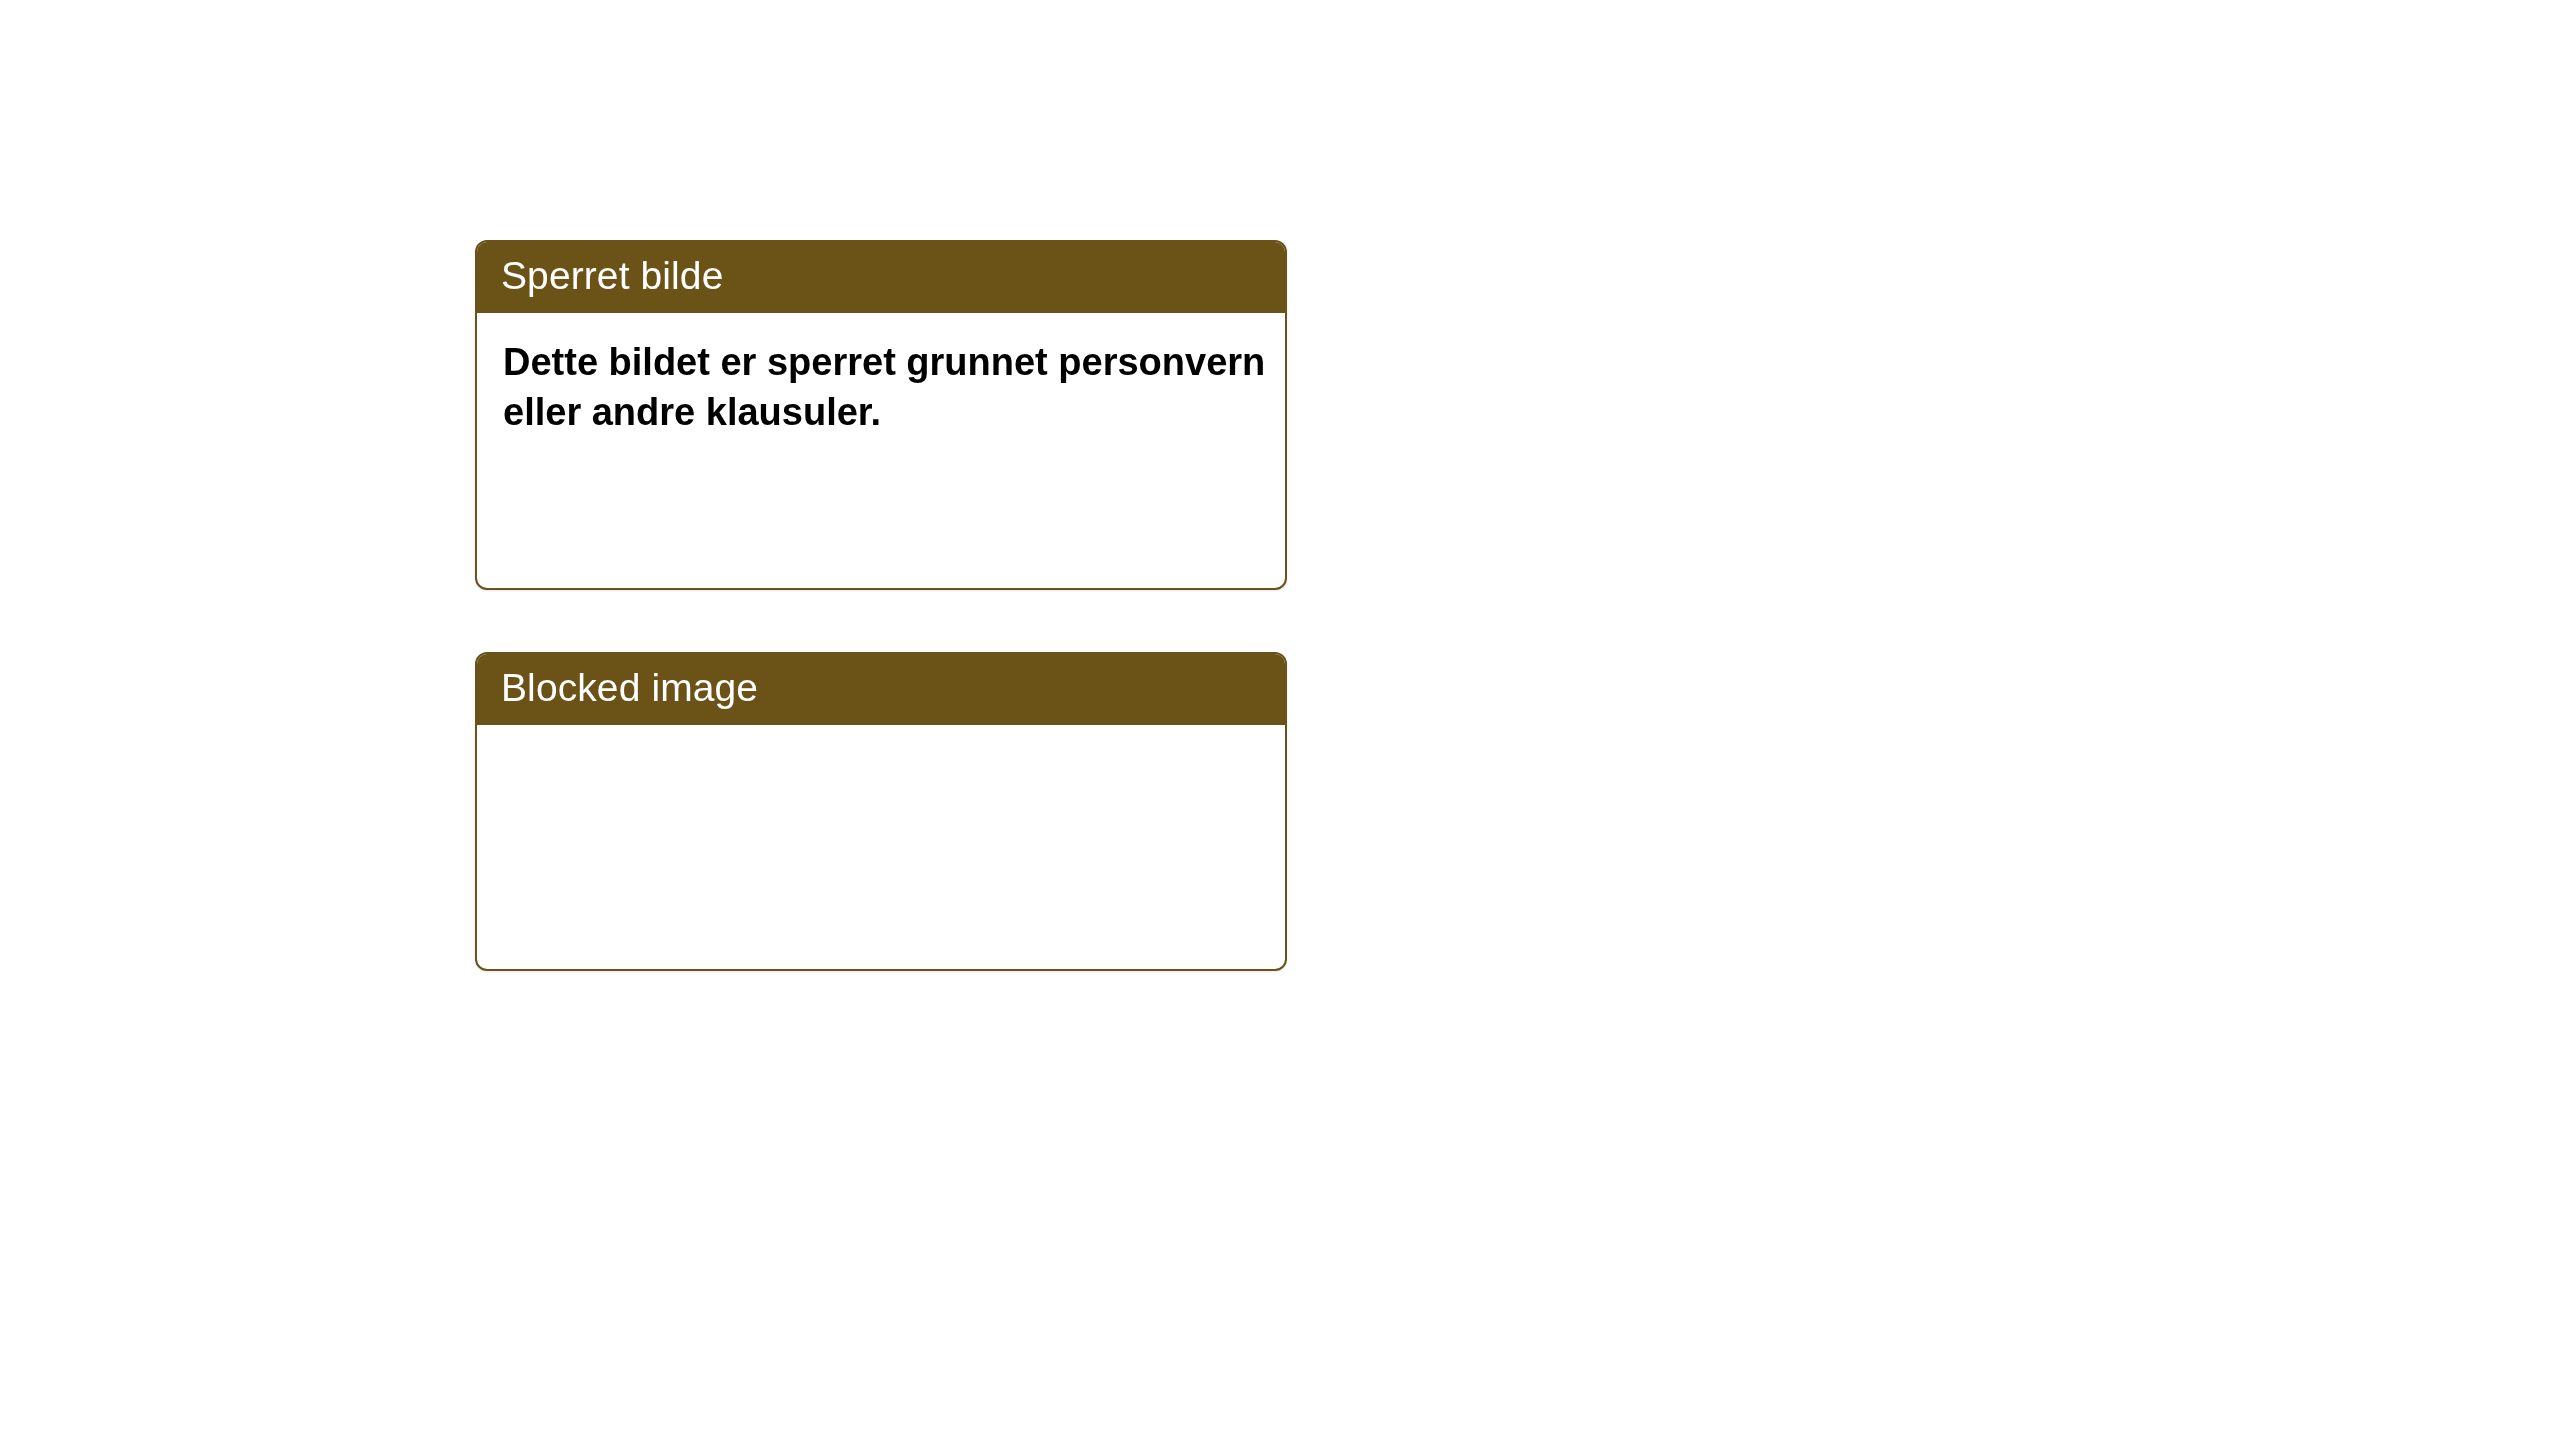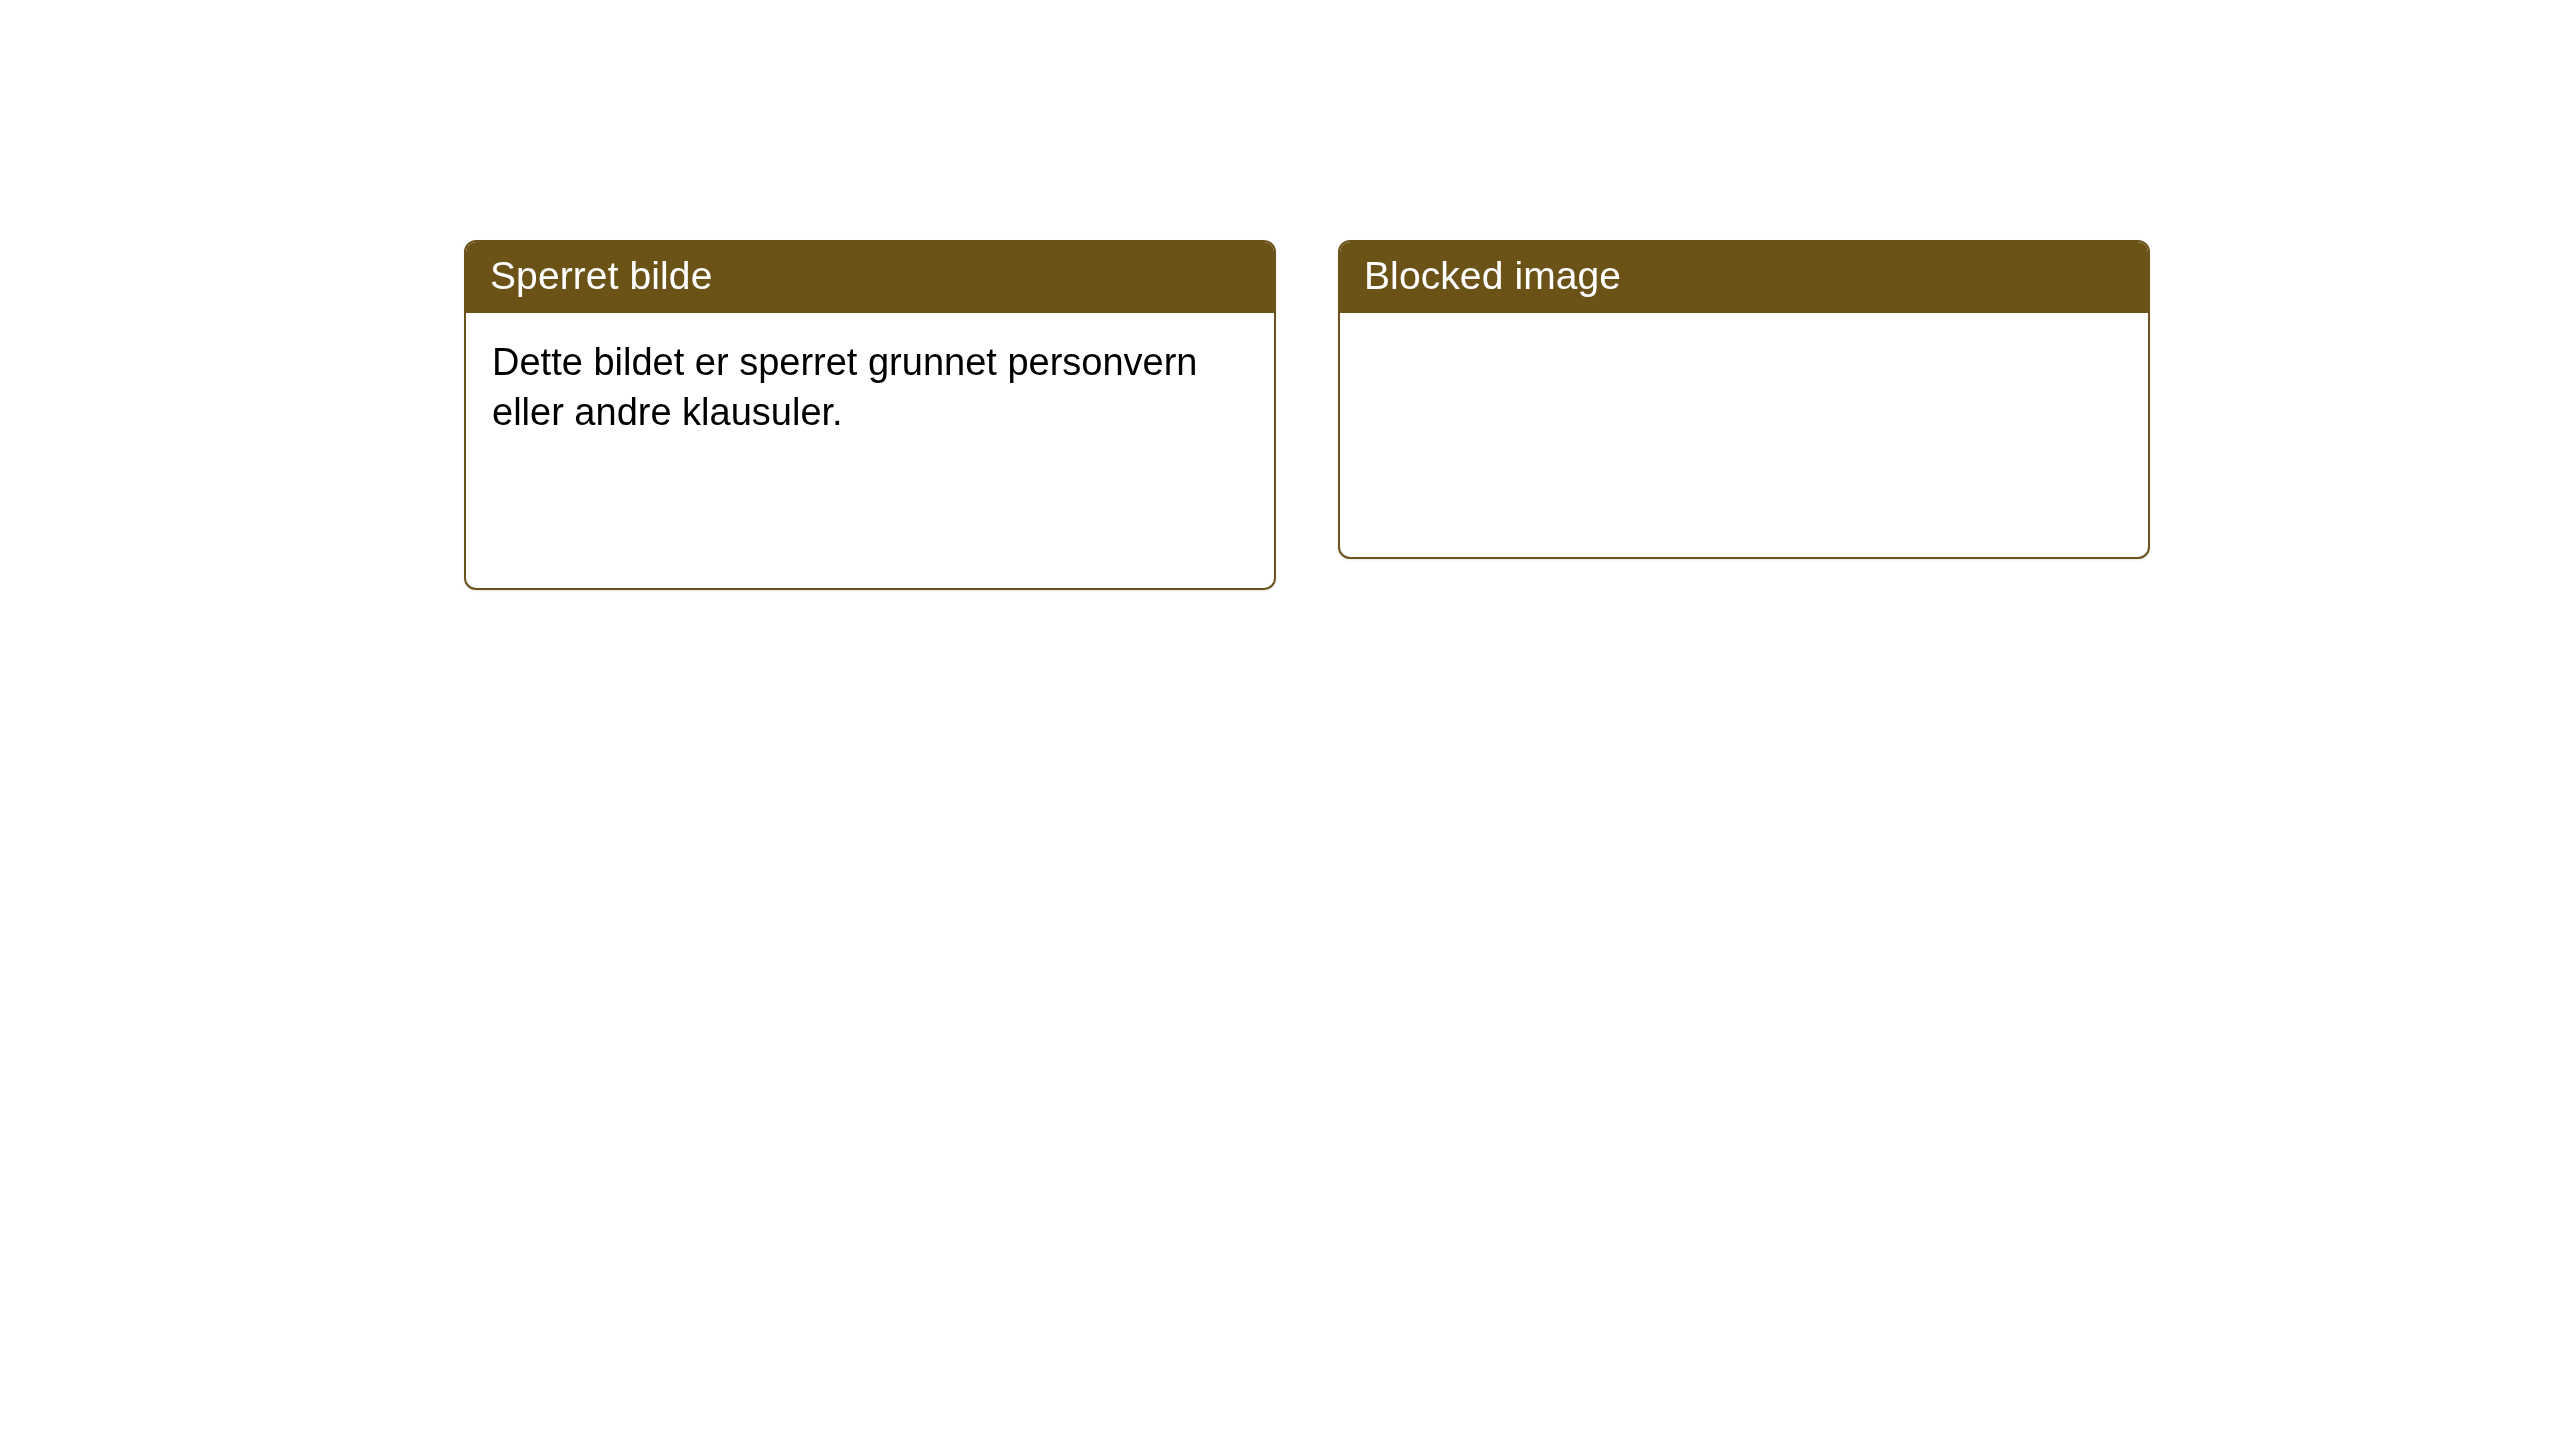--- a/index.html
+++ b/index.html
@@ -17,24 +17,24 @@
 
   .page {
     position: relative;
     width: 2560px;
     height: 1440px;
     background: #ffffff;
   }
 
   .notice-row {
     position: absolute;
-    left: 464px;
+    left: 475px;
     top: 240px;
     display: flex;
-    flex-direction: row;
+    flex-direction: column;
     align-items: flex-start;
     gap: 62px;
   }
 
   .notice-card {
     box-sizing: border-box;
     background: #ffffff;
     border: 2px solid #6b521a;
     border-radius: 12px;
     overflow: hidden;
@@ -60,20 +60,21 @@
     letter-spacing: 0.1px;
     white-space: nowrap;
   }
 
   .notice-body {
     padding: 24px 12px 0 26px;
     color: #000000;
     font-size: 38px;
     line-height: 1.32;
     letter-spacing: 0.0px;
+    font-weight: bold;
   }
 
   .notice-body p {
     margin: 0;
   }
 </style>
 </head>
 <body>
 
 <div class="page">

